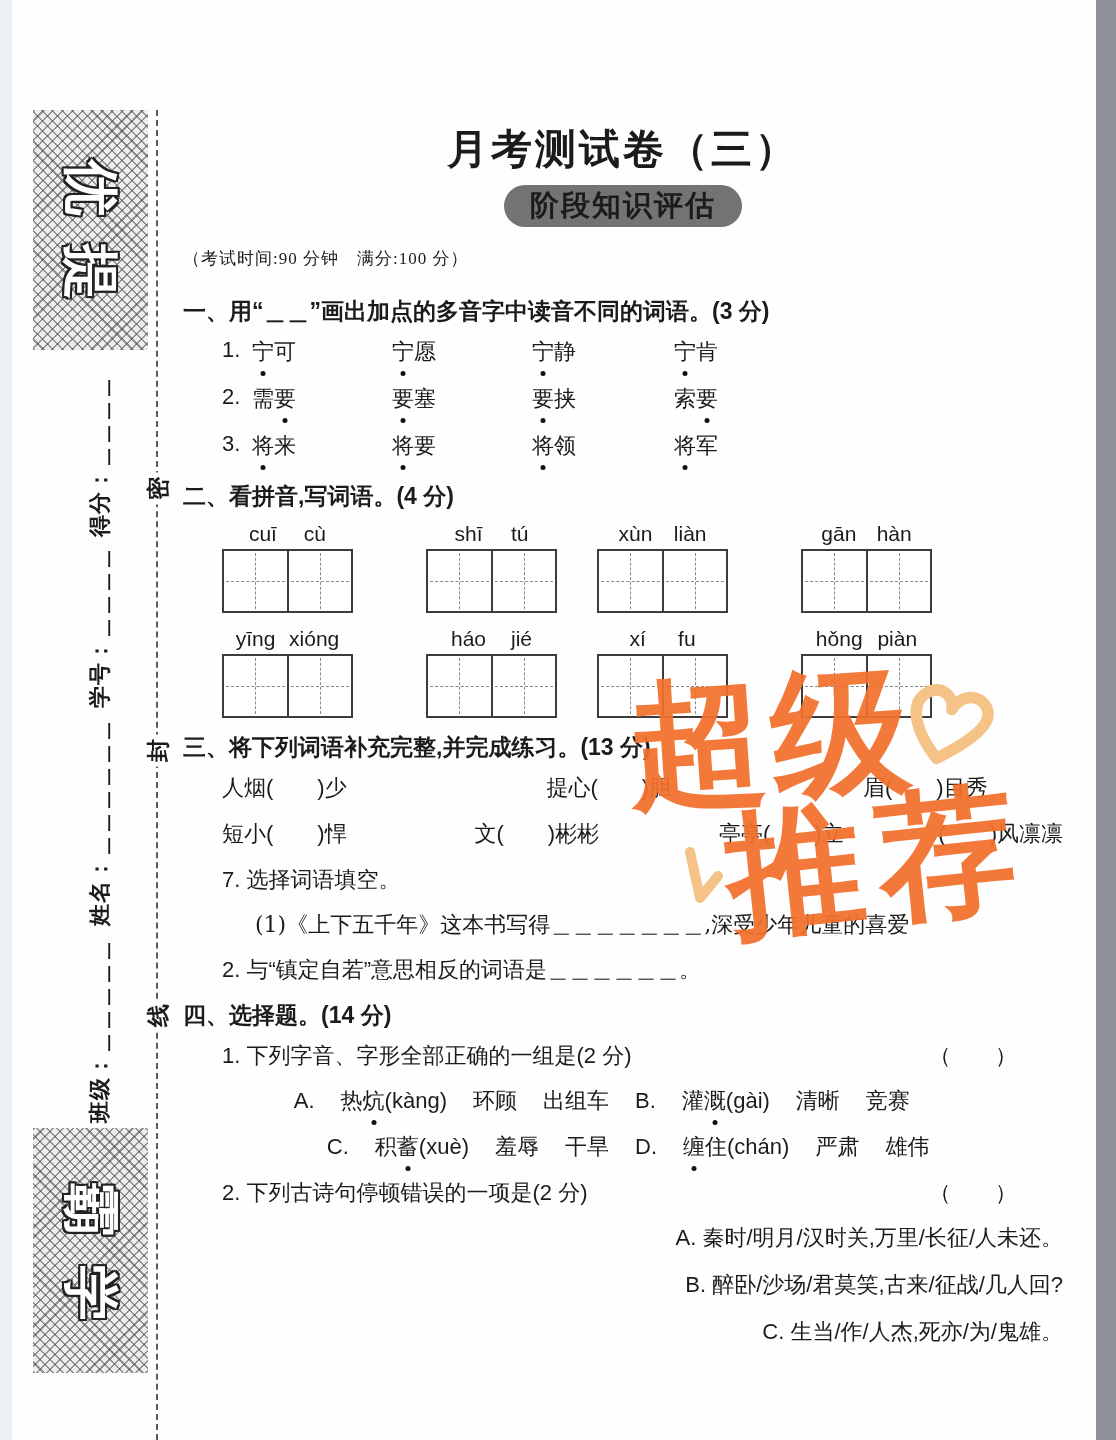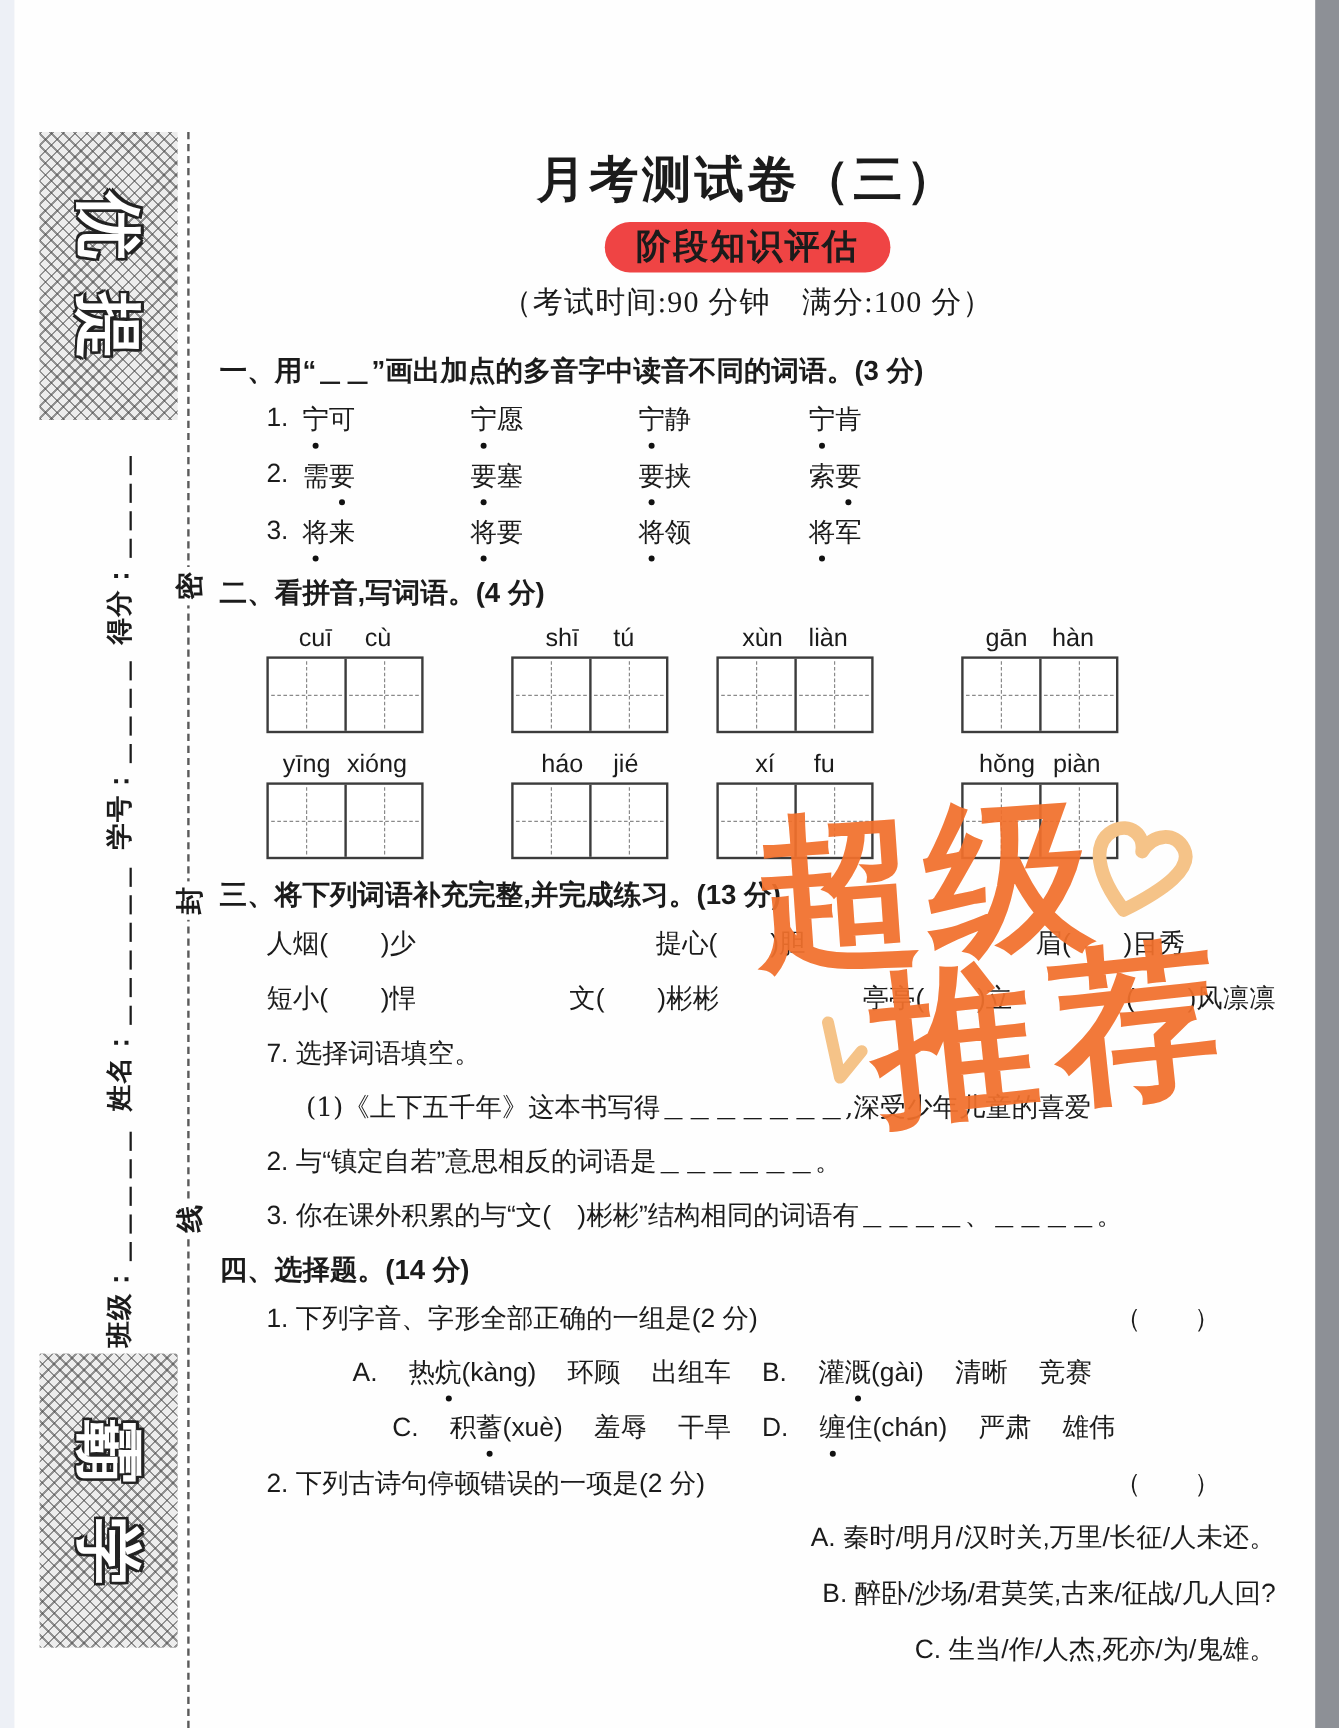--- a/index.html
+++ b/index.html
@@ -29,23 +29,23 @@
           white-space:nowrap;font-size:22px;font-weight:bold;letter-spacing:1px;}
   .sfield-0{width:160px;left:20px;top:444px;}
   .sfield-1{width:160px;left:20px;top:615px;}
   .sfield-2{width:204px;left:-2px;top:811px;}
   .sfield-3{width:180px;left:10px;top:1020px;}
 
   
   .main{position:absolute;left:183px;top:0;width:880px;}
   .title{margin-top:122px;text-align:center;font-size:41px;font-weight:900;letter-spacing:3px;}
   .pill-wrap{text-align:center;margin-top:8px;}
-  .pill{display:inline-block;background:#ef4444;border-radius:22px;padding:1px 26px;
+  .pill{display:inline-block;background:#737373;border-radius:22px;padding:1px 26px;
         font-size:29px;font-weight:800;letter-spacing:2px;}
-  .meta{text-align:center;margin-top:8px;font-size:25px;letter-spacing:1px;
+  .meta{margin-top:20px;font-size:17px;letter-spacing:1px;
         font-family:"Liberation Serif",serif;}
 
   .sec-head{font-size:23px;font-weight:800;margin:18px 0 10px 0;}
   .kai{font-family:Liberation Sans, sans-serif;text-align:right;}
   .song{font-family:"DejaVu Serif",serif;}
 
   .word-row{display:flex;margin:0 0 17px 39px;font-size:22px;}
   .wr-num{width:30px;}
   .wr-word{width:140px;} .wr-word:nth-child(3){width:140px;}
   .wr-word:nth-child(4){width:142px;} .wr-word:last-child{width:auto;}
@@ -241,21 +241,20 @@
         <div class="comp-row">
           <span>短小(　　)悍</span>
           <span>文(　　)彬彬</span>
           <span>亭亭(　　)立</span>
           <span>(　　)风凛凛</span>
         </div>
       </div>
     <div class="line">7. 选择词语填空。</div>
     <div class="line indent2 song">(1)《上下五千年》这本书写得＿＿＿＿＿＿＿,深受少年儿童的喜爱</div>
     <div class="line">2. 与“镇定自若”意思相反的词语是＿＿＿＿＿＿。</div>
-    <div class="line">3. 你在课外积累的与“文(　)彬彬”结构相同的词语有＿＿＿＿、＿＿＿＿。</div>
 
     <div class="sec-head" style="margin-top:12px;">四、选择题。(14 分)</div>
 
     <div class="line qrow">
       <span>1. 下列字音、字形全部正确的一组是(2 分)</span>
       <span class="bracket">（　　）</span>
     </div>
     <div>
         <div class="opt-row kai">
           <span class="opt opt-col1"><span class="opt-part">A.</span><span class="opt-part"><span class="ch">热</span><span class="ch dotc">炕</span><span class="ch">(</span><span class="ch">k</span><span class="ch">à</span><span class="ch">n</span><span class="ch">g</span><span class="ch">)</span></span><span class="opt-part"><span class="ch">环</span><span class="ch">顾</span></span><span class="opt-part"><span class="ch">出</span><span class="ch">组</span><span class="ch">车</span></span></span>

